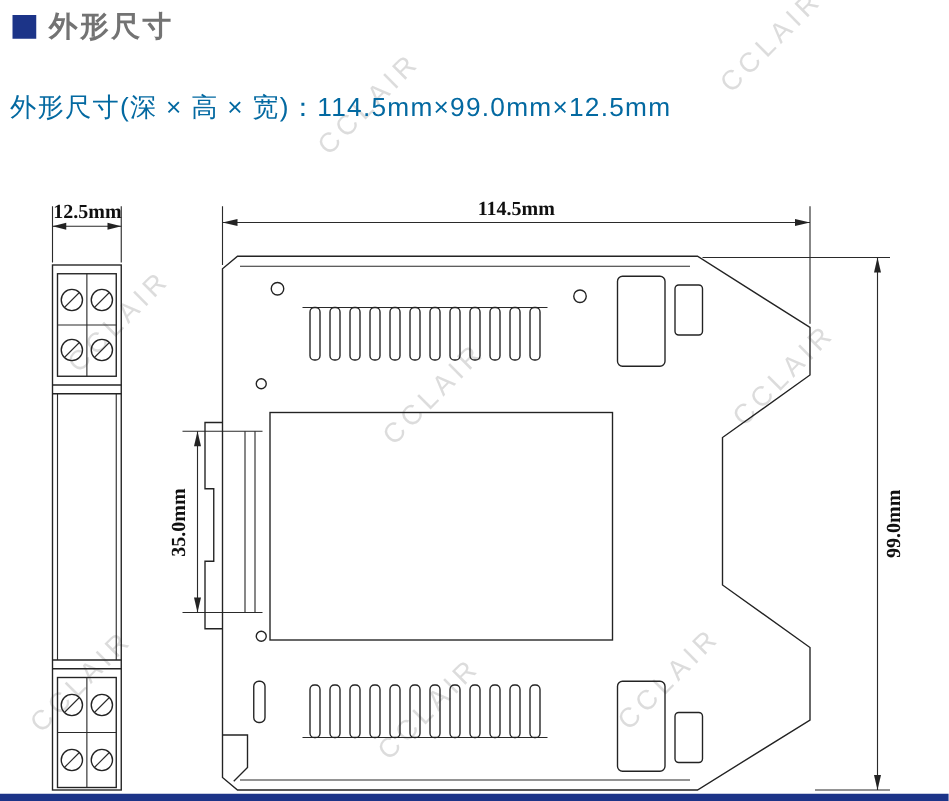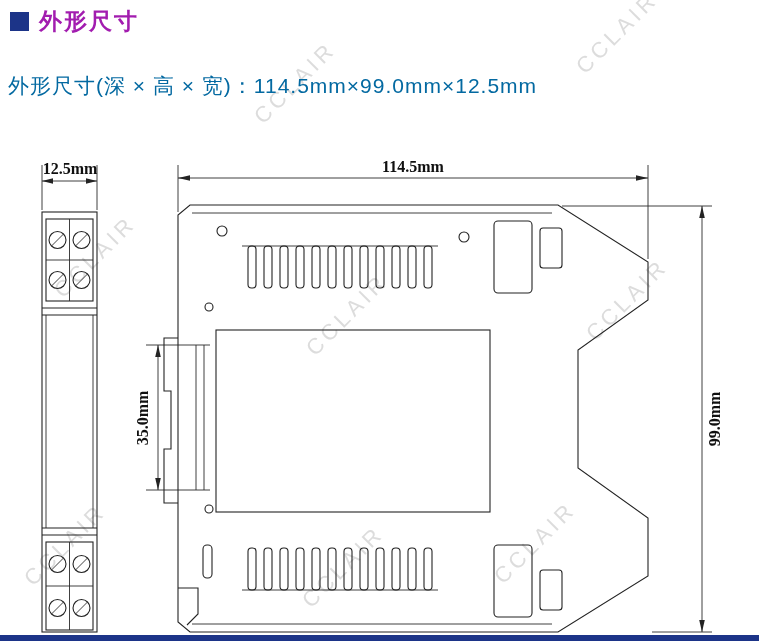--- a/index.html
+++ b/index.html
@@ -2,21 +2,21 @@
 <html style="--accent: #1c3488;"><head>
 <meta charset="utf-8">
 <style>
   * { margin:0; padding:0; box-sizing:border-box; }
   html,body { width:759px; height:641px; background:#ffffff; overflow:hidden;
     font-family:"Liberation Sans","DejaVu Sans",sans-serif; position:relative; }
   .page { position:absolute; inset:0; background:#fff; }
   svg.drawing { position:absolute; top:0; left:0; }
   .header { position:absolute; top:6px; left:10px; display:flex; align-items:center; gap:10px; }
   .accent-square { width:19px; height:19px; background:var(--accent,#1c3488); flex:0 0 auto; }
-  .title { font-size:23px; font-weight:bold; color:#a21caf; letter-spacing:2px; }
+  .title { font-size:23px; font-weight:bold; color:#737373; letter-spacing:2px; }
   .subtitle { position:absolute; top:72px; left:8px; font-size:21px; color:#0369a1; letter-spacing:1px; white-space:nowrap; }
   .bottom-bar { position:absolute; left:0; bottom:0; width:759px; height:6px; background:var(--accent,#1c3488); }
   .wm { font-size:22px; letter-spacing:4px; fill:#c6c6c6; opacity:0.6; text-anchor:middle;
         font-family:"Liberation Sans","DejaVu Sans",sans-serif; }
   .ln { stroke:#232323; stroke-width:1.1; fill:none; }
   .thin { stroke:#2a2a2a; stroke-width:0.9; fill:none; }
   .arr { fill:#232323; stroke:none; }
   .dim { font-family:"Liberation Serif","DejaVu Serif",serif; font-size:16px; font-weight:bold;
          fill:#101010; text-anchor:middle; }
 </style>

